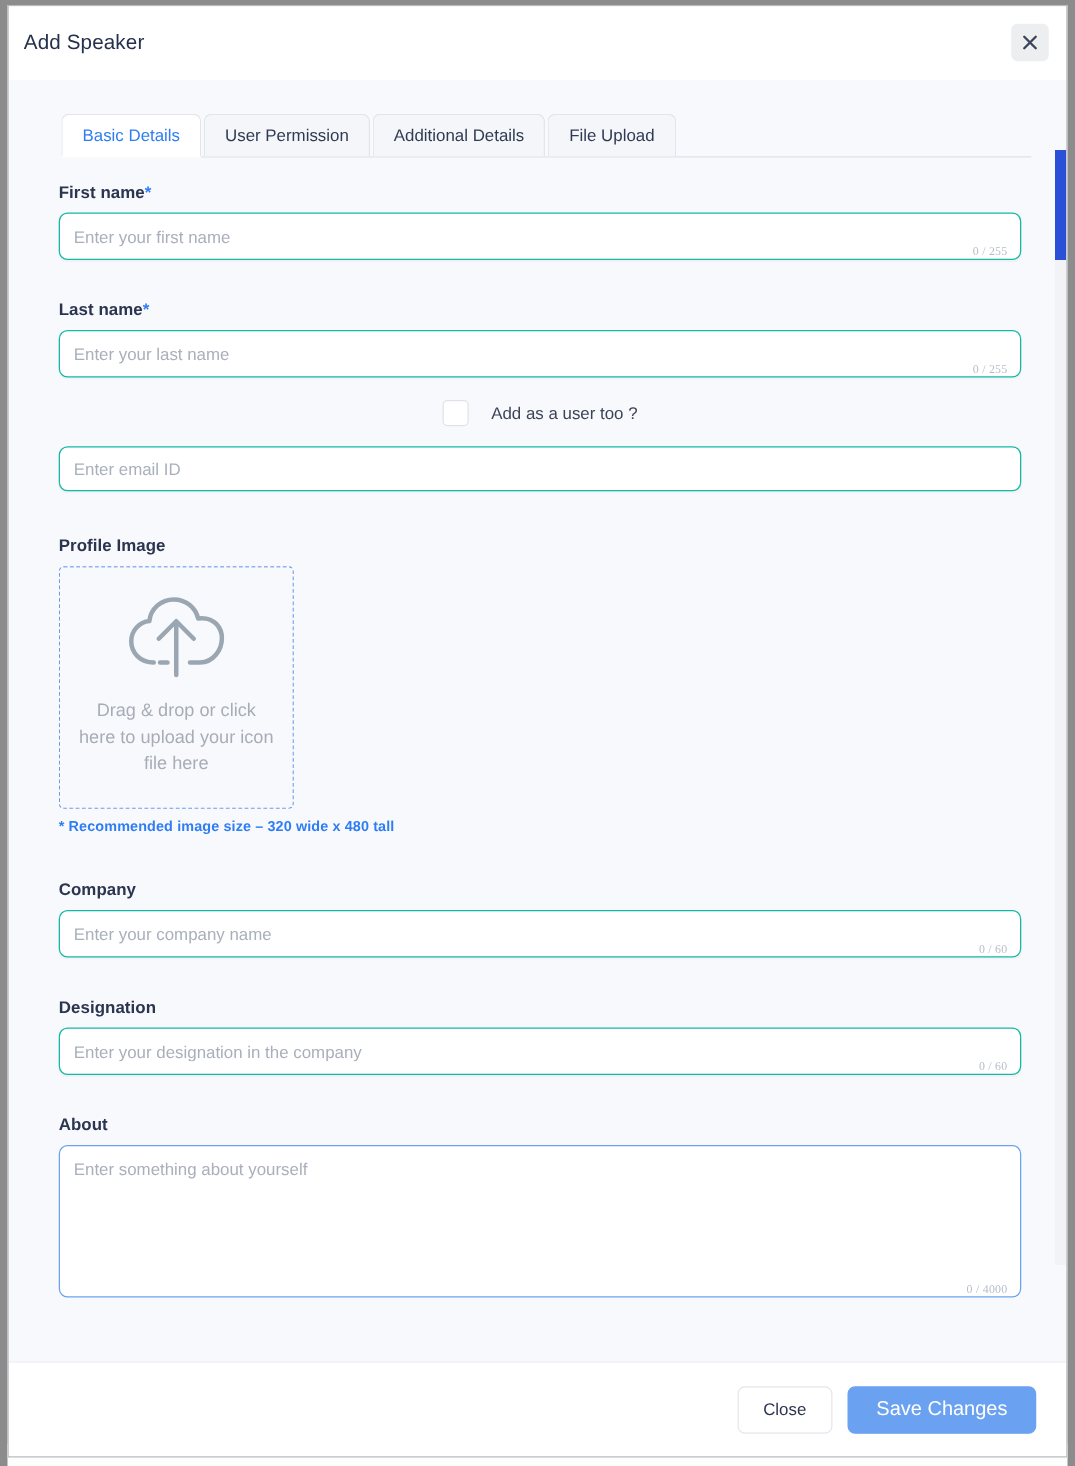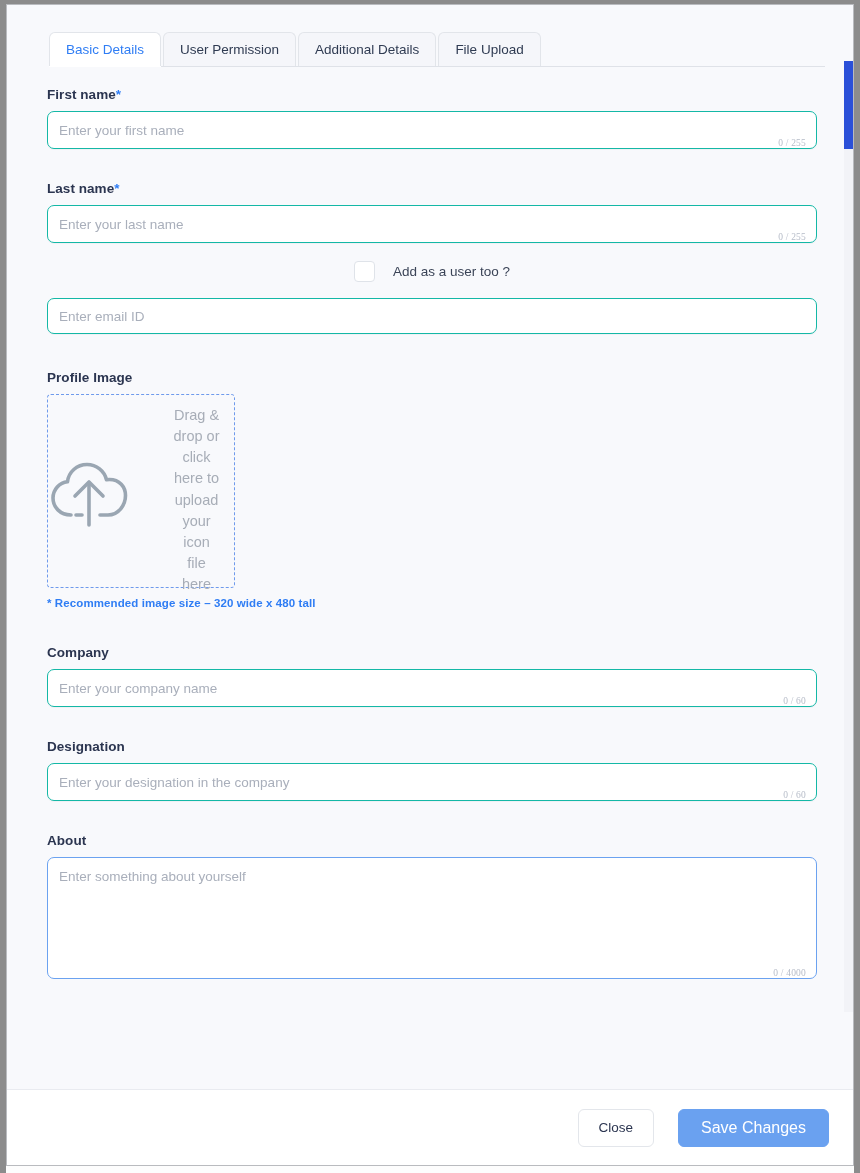--- a/index.html
+++ b/index.html
@@ -228,27 +228,26 @@
   }
 
   
   .dropzone {
     width: 188px;
     height: 194px;
     border: 1px dashed #6e9aec;
     border-radius: 4px;
     background: transparent;
     display: flex;
-    flex-direction: row;
+    flex-direction: column;
     align-items: center;
     justify-content: flex-start;
     padding-top: 18px;
     cursor: pointer;
     margin-top: 2px;
-    gap: 29px;
   }
   .dz-icon { margin-bottom: 6px; }
   .dz-text {
     text-align: center;
     font-size: 14.5px;
     color: #a7adb7;
     line-height: 1.45;
     padding: 0 14px;
   }
   .dz-note {
@@ -264,21 +263,21 @@
   
   .modal-footer {
     flex: 0 0 76px;
     height: 76px;
     background: #ffffff;
     border-top: 1px solid #e9ebf0;
     display: flex;
     align-items: center;
     justify-content: flex-end;
     padding-right: 24px;
-    gap: 24px;
+    gap: 12px;
   }
   .btn {
     font-family: "Liberation Sans", sans-serif;
     font-size: 13.5px;
     border-radius: 6px;
     cursor: pointer;
     height: 38px;
     padding: 0 20px;
     white-space: nowrap;
   }
@@ -319,20 +318,30 @@
 <body>
 
 <div id="page-frame">
 
   <div id="underlay-strip">
     <span class="ghost-text" style="left:120px;">Beverly Clifton                                          Direct Offers                                          Other Information</span>
   </div>
 
   <div id="modal">
 
+    <div class="modal-header">
+      <div class="modal-title">Add Speaker</div>
+      <button class="close-btn">
+        <span>
+          <svg width="12" height="12" viewBox="0 0 12 12">
+            <path d="M1.4 1.4 L10.6 10.6 M10.6 1.4 L1.4 10.6" stroke="#3c4459" stroke-width="1.9" stroke-linecap="round"></path>
+          </svg>
+        </span>
+      </button>
+    </div>
 
     <div class="modal-body">
       <div class="body-inner">
 
         <div class="tabs-wrap">
           <div class="tab active">
             <span>Basic Details</span>
           </div>
           <div class="tab">
             <span>User Permission</span>

